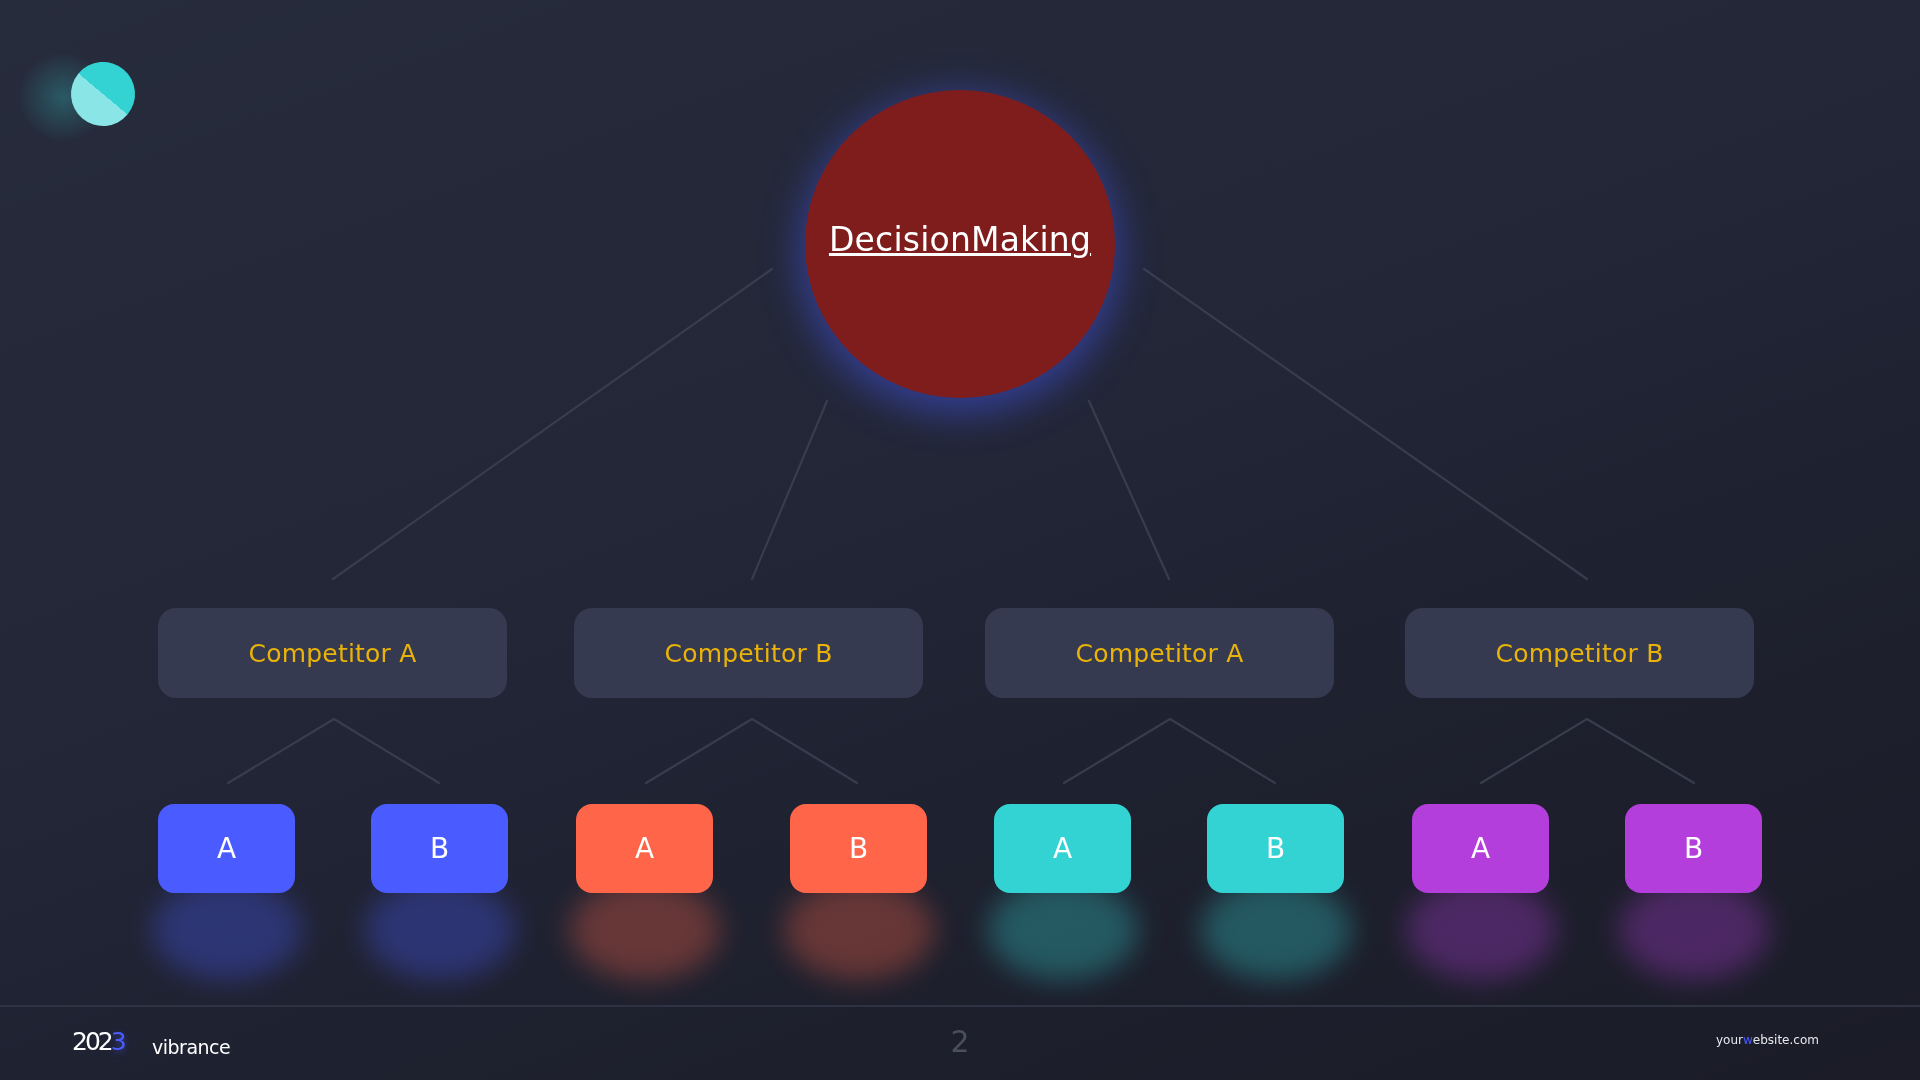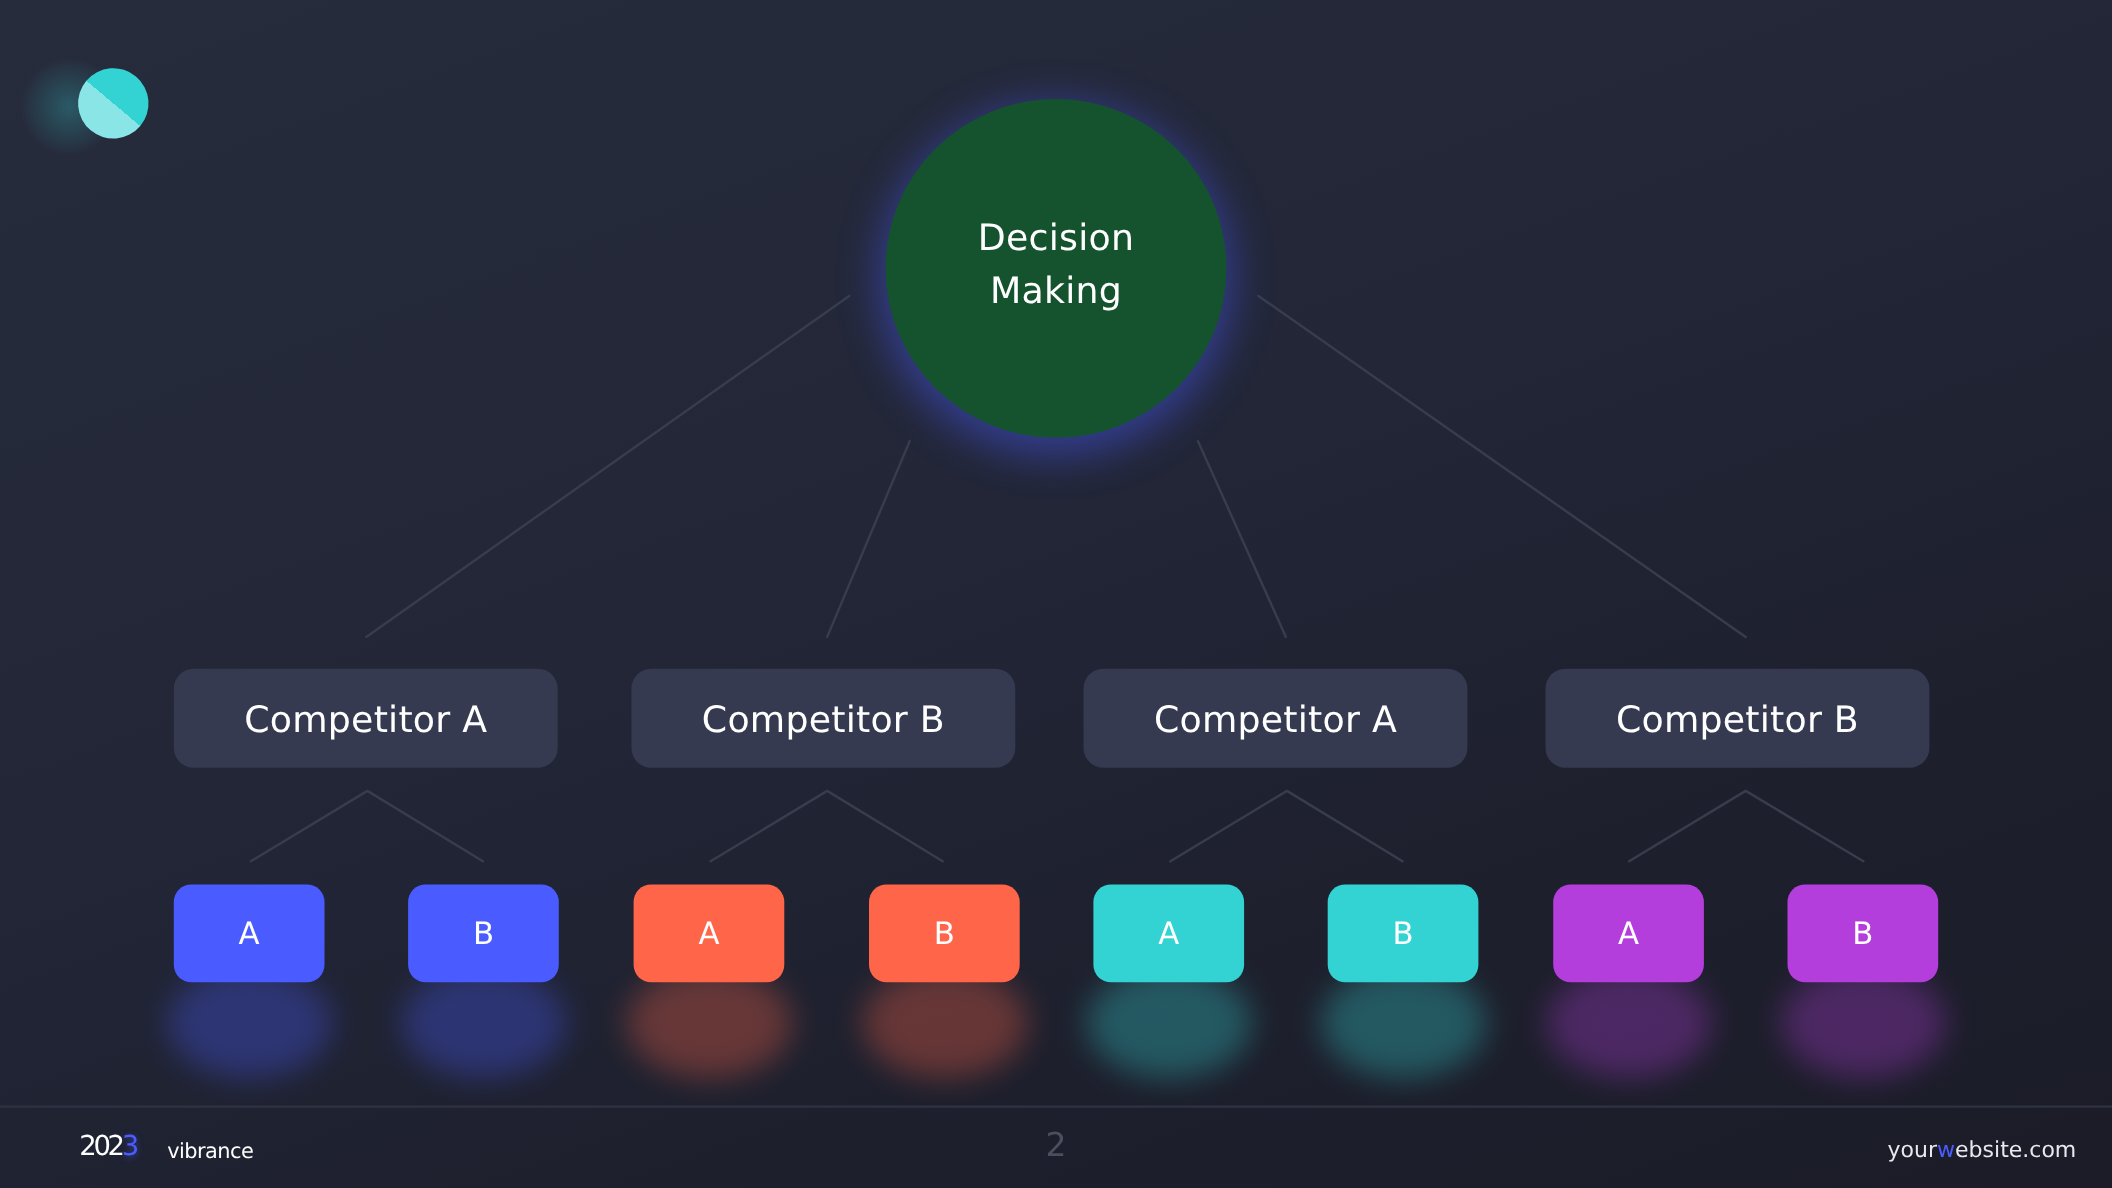--- a/index.html
+++ b/index.html
@@ -25,40 +25,41 @@
   }
 
   
   svg.lines { position: absolute; left: 0; top: 0; width: 1920px; height: 1080px; pointer-events: none; }
   svg.lines line, svg.lines polyline { stroke: #383d4e; stroke-width: 2.2; fill: none; stroke-linecap: round; stroke-linejoin: round; }
 
   
   .hub {
     position: absolute; left: 805px; top: 90px; width: 310px; height: 308px;
     border-radius: 50%;
-    background: #14532d;
+    background: #7f1d1d;
     box-shadow: 0 10px 38px 6px rgba(74,92,255,0.45);
-    display: flex; flex-direction: column; align-items: center; justify-content: center;
+    display: flex; flex-direction: row; align-items: center; justify-content: center;
     padding-bottom: 8px;
+    text-decoration: underline;
   }
   .hub span {
     font-family: "DejaVu Sans", sans-serif;
     font-size: 33px; line-height: 48px; color: #ffffff; letter-spacing: 0.2px;
   }
 
   
   .comp {
     position: absolute; top: 608px; width: 349px; height: 90px;
     border-radius: 18px;
     background: #353a50;
     display: flex; align-items: center; justify-content: center;
   }
   .comp span {
     font-family: "DejaVu Sans", sans-serif;
-    font-size: 33px; color: #ffffff; letter-spacing: 0.2px;
+    font-size: 25px; color: #eab308; letter-spacing: 0.2px;
   }
 
   
   .leaf {
     position: absolute; top: 804px; width: 137px; height: 89px;
     border-radius: 16px;
     display: flex; align-items: center; justify-content: center;
   }
   .leaf span { font-family: "DejaVu Sans", sans-serif; font-size: 28px; color: #ffffff; }
   .leaf-glow {
@@ -78,21 +79,21 @@
   .brand {
     position: absolute; left: 152px; top: 1036px;
     font-family: "DejaVu Sans", sans-serif; font-size: 19px; letter-spacing: -0.5px; color: #ffffff;
   }
   .page-num {
     position: absolute; left: 940px; top: 1024px; width: 40px; text-align: center;
     font-family: "DejaVu Sans", sans-serif; font-size: 30px; color: #4a4e5f;
   }
   .website {
     position: absolute; left: 1716px; top: 1033px;
-    font-family: "DejaVu Sans", sans-serif; font-size: 20px; color: #e8e9ee;
+    font-family: "DejaVu Sans", sans-serif; font-size: 12px; color: #e8e9ee;
   }
   .website .accent { color: #4a5cff; }
 </style>
 </head>
 <body>
 
 <div class="logo-glow"></div>
 <div class="logo"></div>
 
 <svg class="lines" viewBox="0 0 1920 1080">

